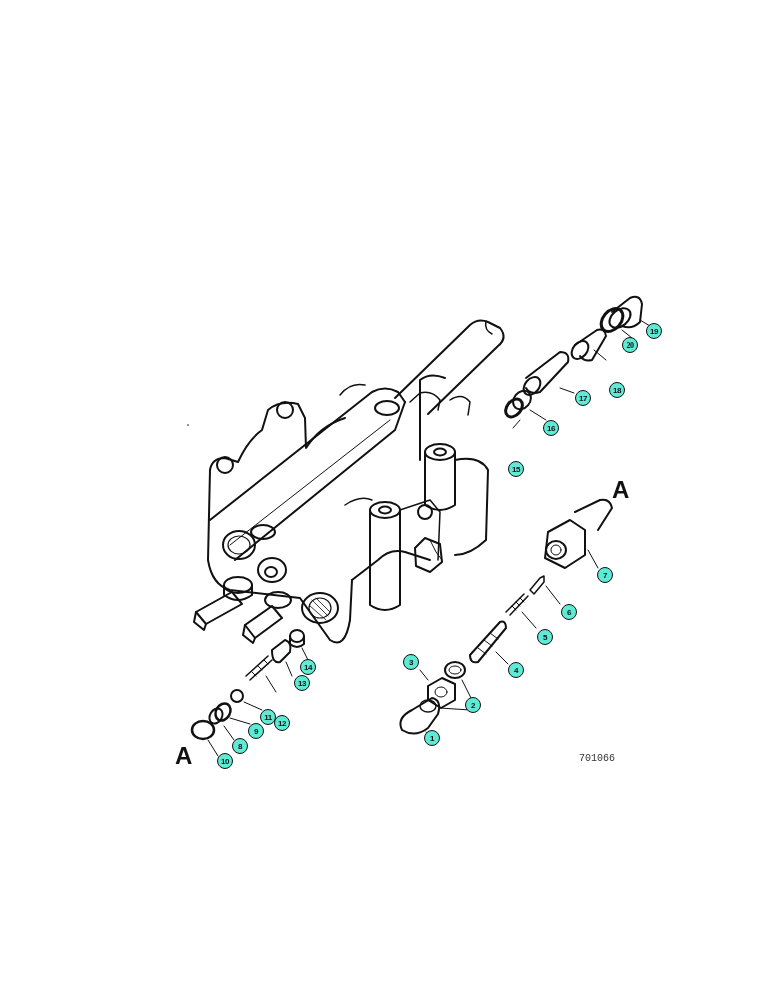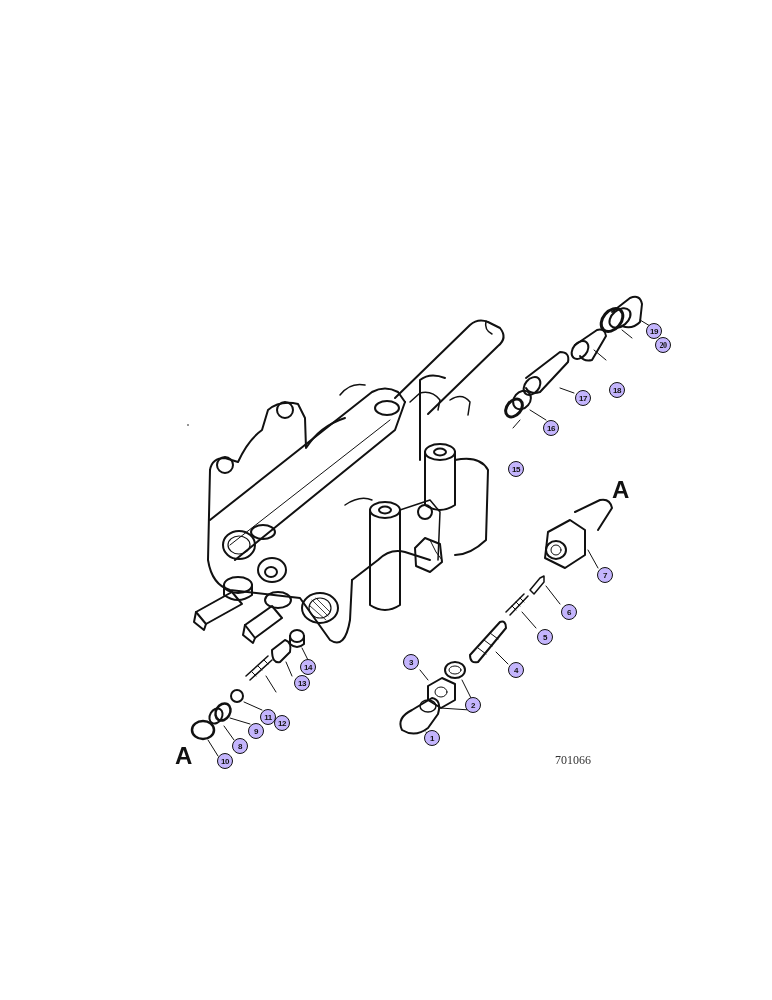--- a/index.html
+++ b/index.html
@@ -1,20 +1,20 @@
 <!DOCTYPE html>
 <html><head>
 <meta charset="utf-8">
 <style>
   html, body { margin: 0; padding: 0; background: #ffffff; }
   body { width: 772px; height: 1000px; position: relative; overflow: hidden; font-family: "Liberation Sans", sans-serif; }
   #diagram { position: absolute; left: 0; top: 0; width: 772px; height: 1000px; }
-  .callout { position: absolute; width: 16px; height: 16px; border: 1.5px solid #111; border-radius: 50%; background: #c4b5fd; font-size: 8px; font-weight: bold; color: #111; display: flex; align-items: center; justify-content: center; box-sizing: border-box; font-family: "Liberation Sans Narrow", "Liberation Sans", sans-serif; letter-spacing: -0.5px; text-align: right; }
+  .callout { position: absolute; width: 16px; height: 16px; border: 1.5px solid #111; border-radius: 50%; background: #5eead4; font-size: 8px; font-weight: bold; color: #111; display: flex; align-items: center; justify-content: center; box-sizing: border-box; font-family: "Liberation Sans Narrow", "Liberation Sans", sans-serif; letter-spacing: -0.5px; text-align: right; }
   .section-mark { position: absolute; font-family: "Liberation Sans", sans-serif; font-weight: bold; font-size: 24px; color: #111; line-height: 1; }
-  .figure-code { position: absolute; font-size: 12px; color: #333; font-family: Liberation Serif, serif; }
+  .figure-code { position: absolute; font-size: 10px; color: #333; font-family: Liberation Mono, monospace; margin-left: 24px; }
 </style>
 </head>
 <body>
 
 <svg id="diagram" viewBox="0 0 772 1000" xmlns="http://www.w3.org/2000/svg" fill="none" stroke="#111" stroke-width="2" stroke-linejoin="round" stroke-linecap="round">
 
   <g>
 
     <path d="M395 398 L470 325 Q478 318 488 322 L500 328 Q508 338 498 346 L428 414"></path>
     <path d="M486 321 Q484 330 492 334" stroke-width="1.5"></path>
@@ -171,15 +171,15 @@
 <div class="callout" style="left:217px;top:753px;">10</div>
 <div class="callout" style="left:260px;top:709px;">11</div>
 <div class="callout" style="left:274px;top:692px;margin-top:23px;">12</div>
 <div class="callout" style="left:294px;top:675px;">13</div>
 <div class="callout" style="left:300px;top:659px;">14</div>
 <div class="callout" style="left:508px;top:431px;margin-top:30px;">15</div>
 <div class="callout" style="left:543px;top:420px;">16</div>
 <div class="callout" style="left:575px;top:390px;">17</div>
 <div class="callout" style="left:609px;top:382px;">18</div>
 <div class="callout" style="left:646px;top:323px;">19</div>
-<div class="callout" style="left:655px;top:337px;font-family:Liberation Serif, serif;">20</div>
+<div class="callout" style="left:622px;top:337px;font-family:Liberation Serif, serif;">20</div>
 
 <div class="figure-code" style="left:555px;top:753px;">701066</div>
 
 </body></html>

